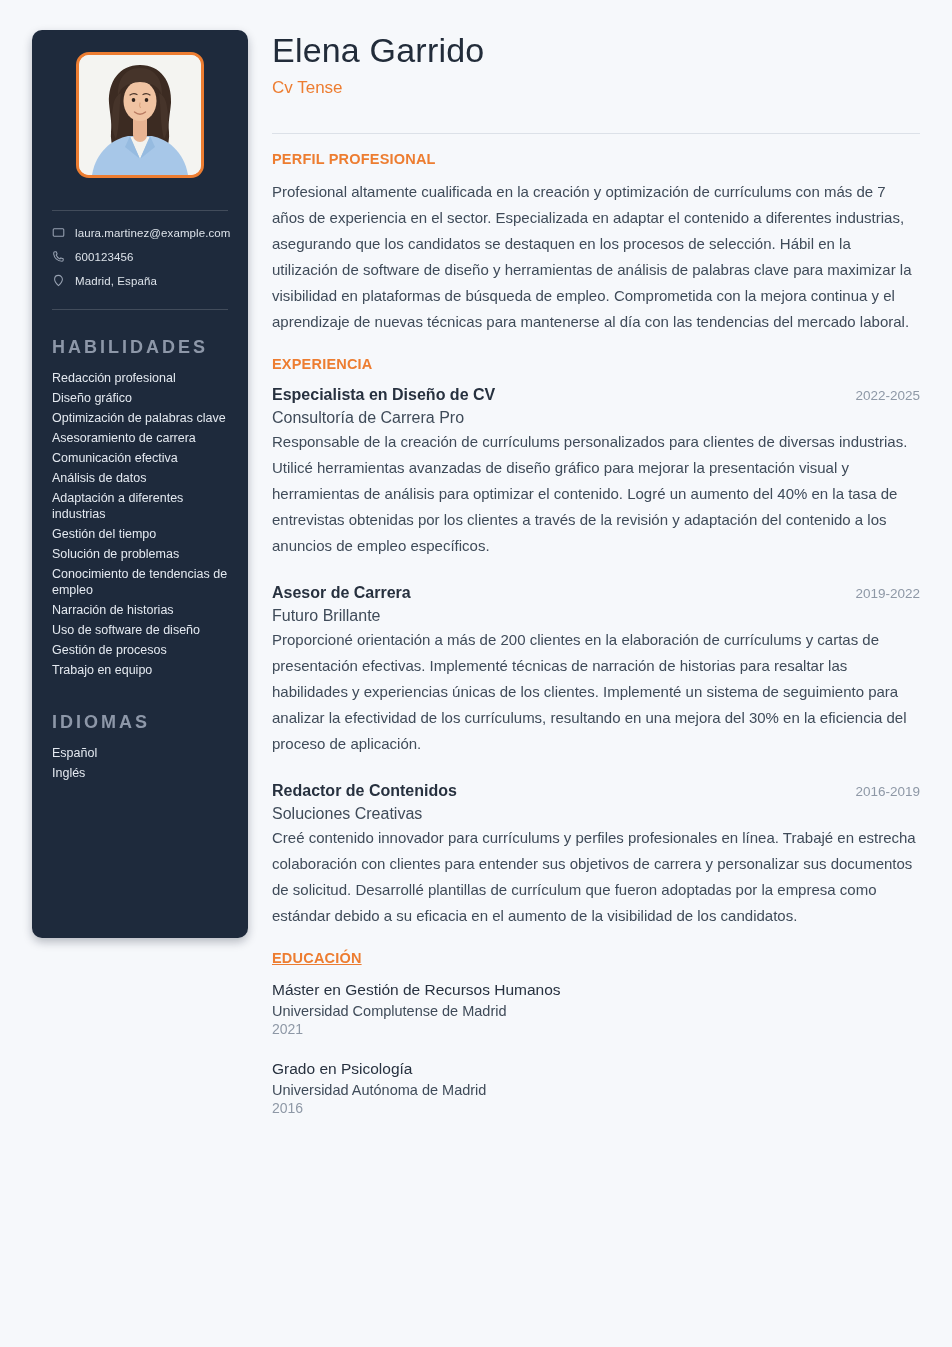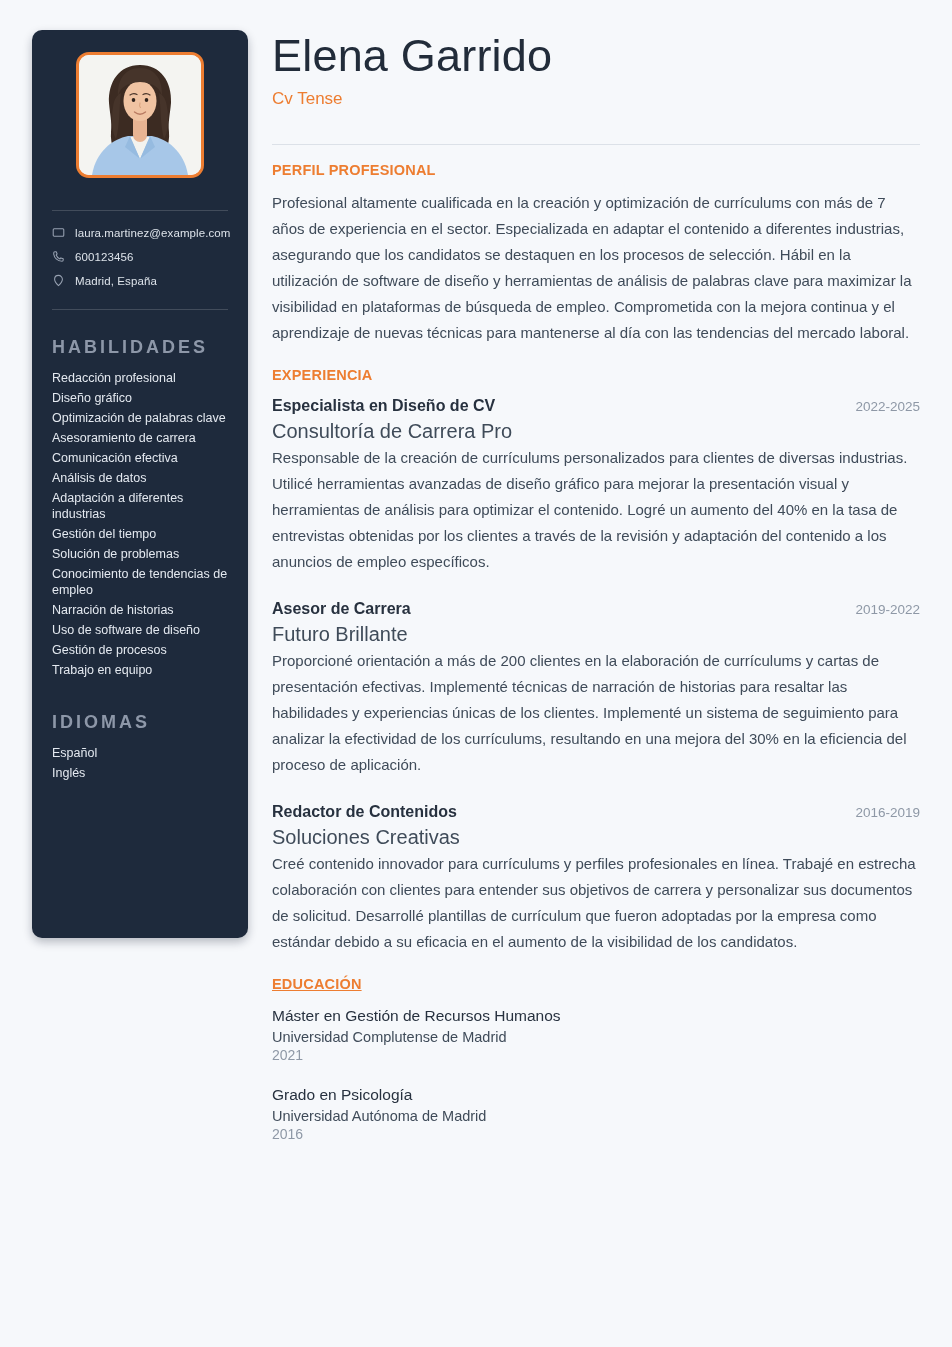--- a/index.html
+++ b/index.html
@@ -58,21 +58,21 @@
   .side-list li{
     font-size:12.5px;line-height:16px;color:#e4e9f0;
     margin-bottom:4px;
   }
   .lang-header{margin-top:34px;}
   
   .main{
     position:absolute;left:272px;top:33px;width:648px;
   }
   h1.name{
-    font-size:45px;font-weight:500;color:var(--title);
+    font-size:34px;font-weight:500;color:var(--title);
     letter-spacing:.2px;line-height:1;
   }
   .role{
     margin-top:11px;font-size:17px;color:var(--accent);
   }
   .top-divider{
     border:none;border-top:1px solid var(--divider);
     margin-top:35px;
   }
   .sec-header{
@@ -83,21 +83,21 @@
   .profile-text{
     margin-top:12px;
     font-size:15px;line-height:26px;color:var(--body);
   }
   .exp-header{margin-top:21px;}
   .job{margin-top:14px;}
   .job + .job{margin-top:25px;}
   .job-head{display:flex;align-items:baseline;justify-content:space-between;}
   .job-title{font-size:16px;font-weight:bold;color:#27313f;}
   .job-period{font-size:13.5px;color:var(--muted);}
-  .job-company{margin-top:5px;font-size:20px;color:var(--body);}
+  .job-company{margin-top:5px;font-size:16px;color:var(--body);}
   .job-desc{margin-top:2px;font-size:15px;line-height:26px;color:var(--body);}
   .edu-header{margin-top:21px;text-decoration:underline;}
   .edu{margin-top:15px;}
   .edu + .edu{margin-top:23px;}
   .edu-degree{font-size:15.5px;font-weight:normal;color:#27313f;}
   .edu-school{margin-top:4px;font-size:14.5px;color:var(--body);}
   .edu-year{margin-top:2px;font-size:14px;color:var(--muted);}
 </style>
 </head>
 <body>

